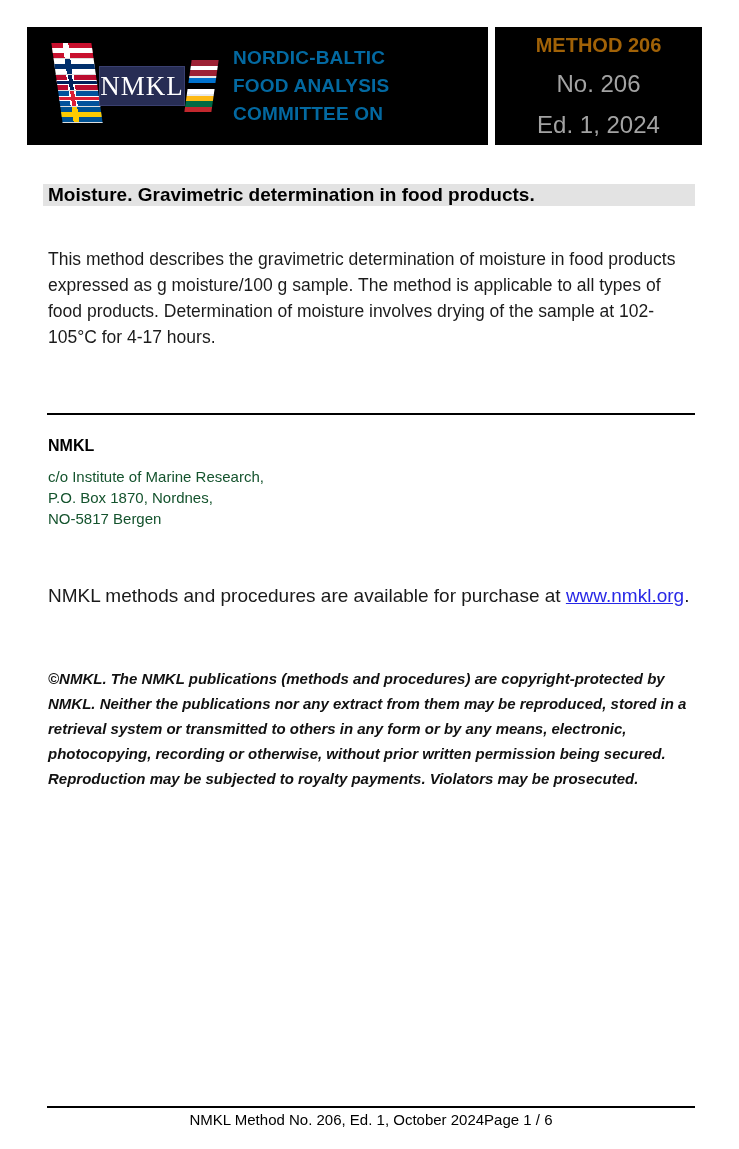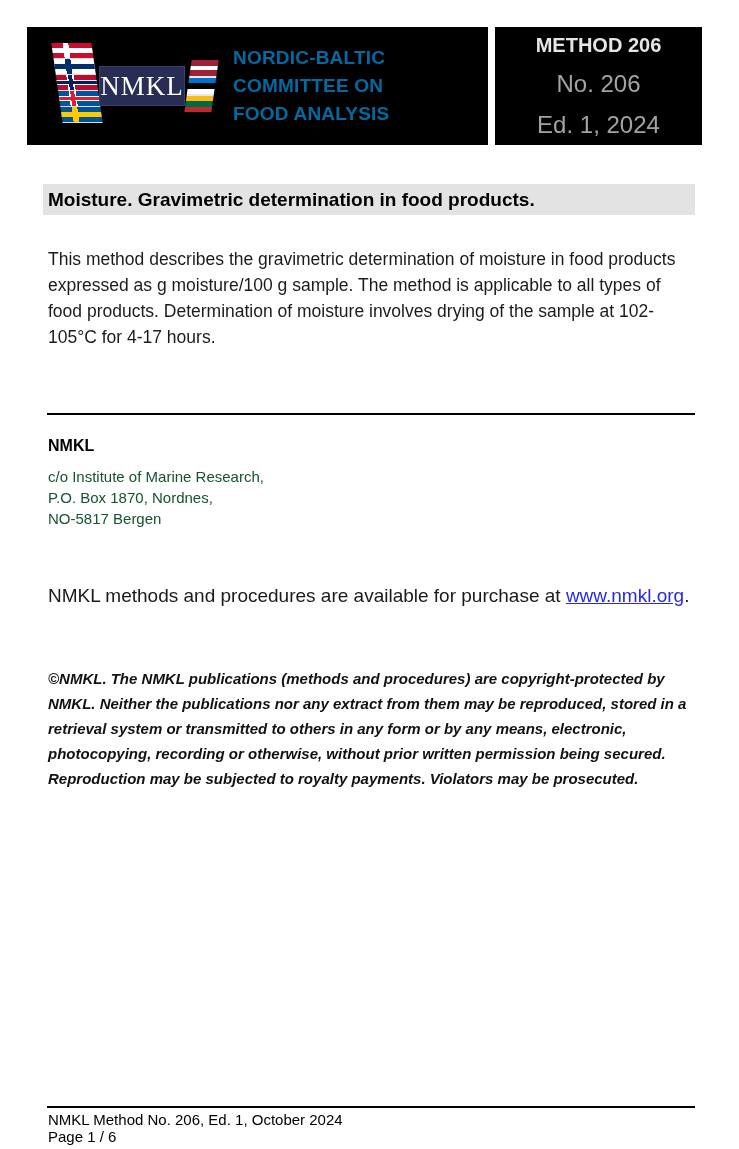--- a/index.html
+++ b/index.html
@@ -7,21 +7,21 @@
     position:relative; width:739px; height:1149px; background:#ffffff;
     font-family:"Liberation Sans", sans-serif; color:#1a1a1a; overflow:hidden;
   }
 
   
   .header { position:absolute; left:27px; top:27px; width:675px; height:118px;
             display:flex; gap:7px; }
   .header-left { background:#000; flex:1 1 auto; display:flex; align-items:center; }
   .header-right { background:#000; width:207px; display:flex; flex-direction:column;
                   justify-content:center; align-items:center; row-gap:13px; }
-  .header-right .hr-line1 { color:#e5e5e5; font-size:20px; font-weight:700; }
+  .header-right .hr-line1 { color:#a16207; font-size:20px; font-weight:700; }
   .header-right .hr-line2, .header-right .hr-line3 { color:#a3a3a3; font-size:24px; font-weight:400; }
 
   .org-name { margin-left:18px; color:#0369a1; font-weight:700; font-size:19px; line-height:28px;
               letter-spacing:0.2px; }
 
   
   .logo { display:flex; align-items:center; margin-left:30px; height:96px; position:relative; }
   .flag-stack-left { display:flex; flex-direction:column; transform:skewX(8deg); margin-top:-6px; }
   .flag { width:40px; height:15px; border-bottom:1px solid #ddd; }
   .flag.denmark  { background-color:#C8102E;
@@ -48,21 +48,21 @@
               display:flex; align-items:center; justify-content:center; margin-left:2px;
               font-family:"Liberation Serif", serif; font-size:27px; letter-spacing:1px; z-index:2; }
 
   .flag-stack-right { display:flex; flex-direction:column; transform:skewX(-8deg); margin-left:3px; }
   .bflag { width:27px; height:16px; border-bottom:2px solid #e8e8e8; }
   .bflag.latvia    { background-image:linear-gradient(to bottom,#9D2235 0 38%,#fff 38% 62%,#9D2235 62%); }
   .bflag.estonia   { background-image:linear-gradient(to bottom,#0072CE 0 33%,#000 33% 66%,#fff 66%); }
   .bflag.lithuania { background-image:linear-gradient(to bottom,#FDB913 0 33%,#006A44 33% 66%,#C1272D 66%); border-bottom:none; }
 
   
-  .title-bar { position:absolute; left:43px; top:184px; width:652px; height:31px;
+  .title-bar { position:absolute; left:43px; top:184px; width:652px; height:22px;
                background:#e3e3e3; display:flex; align-items:center; }
   .title-bar span { font-size:19px; font-weight:700; color:#000; padding-left:5px; }
 
   
   .intro { position:absolute; left:48px; top:228px; width:648px;
            font-size:17.5px; line-height:26px; color:#1b1b1b; }
 
   
   .rule-top { position:absolute; left:47px; top:413px; width:648px; border-top:2px solid #000; }
   .rule-footer { position:absolute; left:47px; top:1106px; width:648px; border-top:2px solid #000; }
@@ -78,21 +78,21 @@
   .doc-link { color:#2828E6; text-decoration:underline; }
   .copyright { position:absolute; left:48px; top:651px; width:652px;
                font-style:italic; font-size:15px; line-height:25px; color:#111;font-weight:bold; }
 
   
   .validation { position:absolute; left:48px; top:899px; width:648px;
                 font-size:18px; font-weight:700; color:#000; }
 
   
   .footer-row { position:absolute; left:48px; top:1111px; width:646px;
-                display:flex; justify-content:center; font-size:15px; color:#000;flex-direction:column; }
+                display:flex; justify-content:center; font-size:15px; color:#000; }
 </style>
 </head>
 <body>
 
 <div class="page">
 
   <div class="header">
     <div class="header-left">
       <div class="logo">
         <div class="flag-stack-left">
@@ -104,22 +104,22 @@
         </div>
         <div class="logo-box">NMKL</div>
         <div class="flag-stack-right">
           <div class="bflag latvia"></div>
           <div class="bflag estonia"></div>
           <div class="bflag lithuania"></div>
         </div>
       </div>
       <div class="org-name">
         <div>NORDIC-BALTIC</div>
+        <div>FOOD ANALYSIS</div>
         <div>COMMITTEE ON</div>
-        <div>FOOD ANALYSIS</div>
       </div>
     </div>
     <div class="header-right">
       <div class="hr-line1">METHOD 206</div>
       <div class="hr-line2">No. 206</div>
       <div class="hr-line3">Ed. 1, 2024</div>
     </div>
   </div>
 
   <div class="title-bar">

